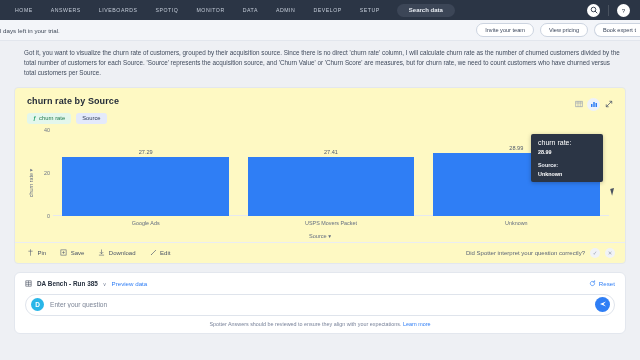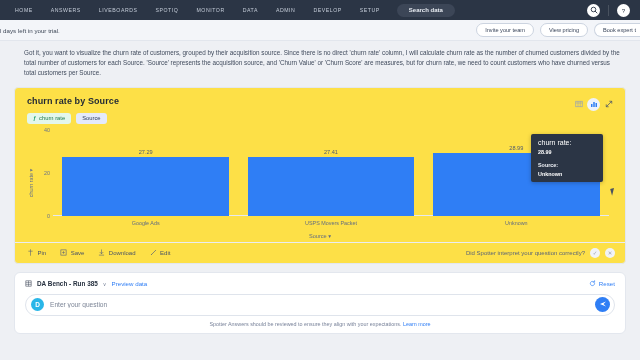--- a/index.html
+++ b/index.html
@@ -91,21 +91,21 @@
   .intro {
     font-size: 6.3px;
     line-height: 1.62;
     color: #404b5d;
     padding: 3px 4px 5px 10px;
     max-width: 612px;
   }
 
   
   .card {
-    background: #fde047;
+    background: #fef9c3;
     border: 1px solid #e3e7ee;
     border-radius: 4px;
     margin-top: 3px;
   }
   .card-head {
     display: flex;
     align-items: flex-start;
     padding: 8px 10px 0 12px;
   }
   .card-title {

